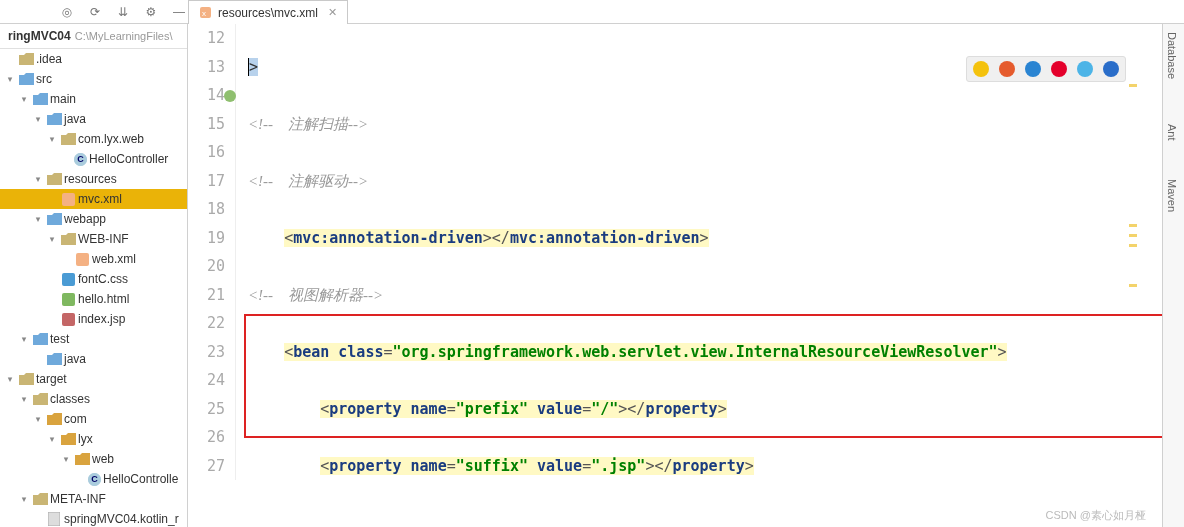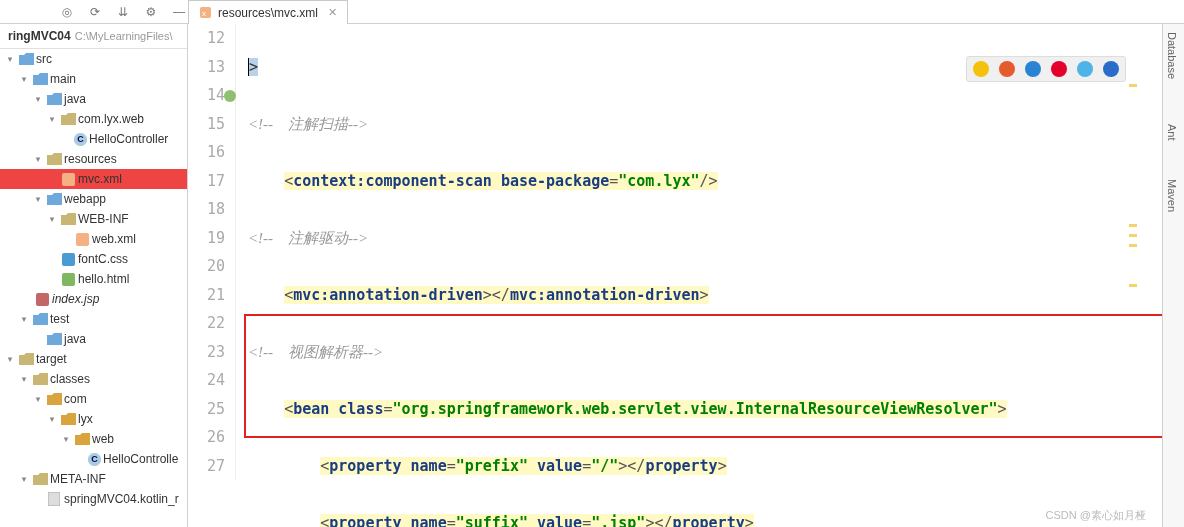--- a/index.html
+++ b/index.html
@@ -21,21 +21,21 @@
   .proj { width:188px; border-right:1px solid #d0d0d0; overflow:hidden; font-size:12px; line-height:20px; user-select:none;}
   .proj-header{ display:flex; align-items:center; padding:2px 0 2px 8px; border-bottom:1px solid #e0e0e0;}
   .proj-header .ptitle{font-weight:bold; margin-right:4px;}
   .proj-header .ppath{color:#999; font-size:11px; white-space:nowrap;}
   .node{display:flex;align-items:center;white-space:nowrap;gap:2px; height:20px;}
   .chev{width:12px;text-align:center;color:#888;font-size:9px;}
   .ic{width:16px;height:14px;display:inline-flex;align-items:center;justify-content:center;}
   .folder-open{color:#b58b3e;}
   .folder-pkg{color:#5b9bd5;}
   .folder{ color:#b0a070;}
-  .sel{background:#ef4444;align-items:center;}
+  .sel{background:#eab308;align-items:center;}
   .file-xml{color:#d17b41;}
   .file-css{color:#2a7ab0;}
   .file-html{color:#6aa84f;}
   .file-jsp{color:#b04040;}
   .file-cls{background:#acd; border-radius:50%; width:13px; height:13px; color:#006; font-size:9px; font-weight:bold;}
 
   
   .editor-wrap{flex:1; position:relative; background:#fff;}
   .gutter{position:absolute;left:0;top:0;width:48px;text-align:right; color:#aaa; font-family:Consolas,monospace; font-size:15px; line-height:28.5px; padding-right:10px; border-right:1px solid #eee; background:#fff;}
   .gutter .gicon{position:absolute; right:-2px; width:14px;height:14px;}
@@ -96,20 +96,29 @@
 
 <div class="main">
 
   <div class="proj">
     <div class="proj-header">
       <span class="ptitle">ringMVC04</span>
       <span class="ppath">C:\MyLearningFiles\</span>
     </div>
     <div id="tree">
         <div class="node" style="padding-left: 4px;">
+          <span class="chev"></span>
+          <span class="ic folder">
+            <svg width="15" height="12">
+              <path d="M0 2 L5 2 L7 0 L15 0 L15 12 L0 12 Z" fill="#c9b574"></path>
+            </svg>
+          </span>
+          <span>.idea</span>
+        </div>
+        <div class="node" style="padding-left: 4px;">
           <span class="chev">▾</span>
           <span class="ic folder-pkg">
             <svg width="15" height="12">
               <path d="M0 2 L5 2 L7 0 L15 0 L15 12 L0 12 Z" fill="#6fa9db"></path>
             </svg>
           </span>
           <span>src</span>
         </div>
         <div class="node" style="padding-left: 18px;">
           <span class="chev">▾</span>
@@ -201,21 +210,21 @@
         </div>
         <div class="node" style="padding-left: 46px;">
           <span class="chev"></span>
           <span class="ic file-html">
             <svg width="13" height="13">
               <rect width="13" height="13" fill="#7fb860" rx="2"></rect>
             </svg>
           </span>
           <span>hello.html</span>
         </div>
-        <div class="node" style="padding-left: 20px; font-style: italic;">
+        <div class="node" style="padding-left: 46px;">
           <span class="chev"></span>
           <span class="ic file-jsp">
             <svg width="13" height="13">
               <rect width="13" height="13" fill="#c46666" rx="2"></rect>
             </svg>
           </span>
           <span>index.jsp</span>
         </div>
         <div class="node" style="padding-left: 18px;">
           <span class="chev">▾</span>
@@ -327,21 +336,20 @@
         <div class="gln">26</div>
         <div class="gln">27</div>
         <span class="gicon" style="top: 60px;"><svg width="14" height="14">
             <circle cx="7" cy="7" r="6" fill="#8fbf6f"></circle>
           </svg></span>
       </div>
 
     <div class="code">
 <span class="cline"><span class="caret"></span><span class="sel-code">&gt;</span></span>
 <span class="cline"><span class="cmt">&lt;!--    注解扫描--&gt;</span></span>
-<span class="cline">    <span class="hl-y"><span class="punc">&lt;</span><span class="tag">context:</span><span class="tag">component-scan </span><span class="attr">base-package</span><span class="punc">=</span><span class="val">"com.lyx"</span><span class="punc">/&gt;</span></span></span>
 <span class="cline"><span class="cmt">&lt;!--    注解驱动--&gt;</span></span>
 <span class="cline">    <span class="hl-y"><span class="punc">&lt;</span><span class="tag">mvc:</span><span class="tag">annotation-driven</span><span class="punc">&gt;</span></span><span class="hl-y"><span class="punc">&lt;/</span><span class="tag">mvc:</span><span class="tag">annotation-driven</span><span class="punc">&gt;</span></span></span>
 <span class="cline"><span class="cmt">&lt;!--    视图解析器--&gt;</span></span>
 <span class="cline">    <span class="hl-y"><span class="punc">&lt;</span><span class="tag">bean </span><span class="attr">class</span><span class="punc">=</span><span class="val">"org.springframework.web.servlet.view.InternalResourceViewResolver"</span><span class="punc">&gt;</span></span></span>
 <span class="cline">        <span class="hl-y"><span class="punc">&lt;</span><span class="tag">property </span><span class="attr">name</span><span class="punc">=</span><span class="val">"prefix"</span> <span class="attr">value</span><span class="punc">=</span><span class="val">"/"</span><span class="punc">&gt;</span></span><span class="hl-y"><span class="punc">&lt;/</span><span class="tag">property</span><span class="punc">&gt;</span></span></span>
 <span class="cline">        <span class="hl-y"><span class="punc">&lt;</span><span class="tag">property </span><span class="attr">name</span><span class="punc">=</span><span class="val">"suffix"</span> <span class="attr">value</span><span class="punc">=</span><span class="val">".jsp"</span><span class="punc">&gt;</span></span><span class="hl-y"><span class="punc">&lt;/</span><span class="tag">property</span><span class="punc">&gt;</span></span></span>
 
 
 
 

